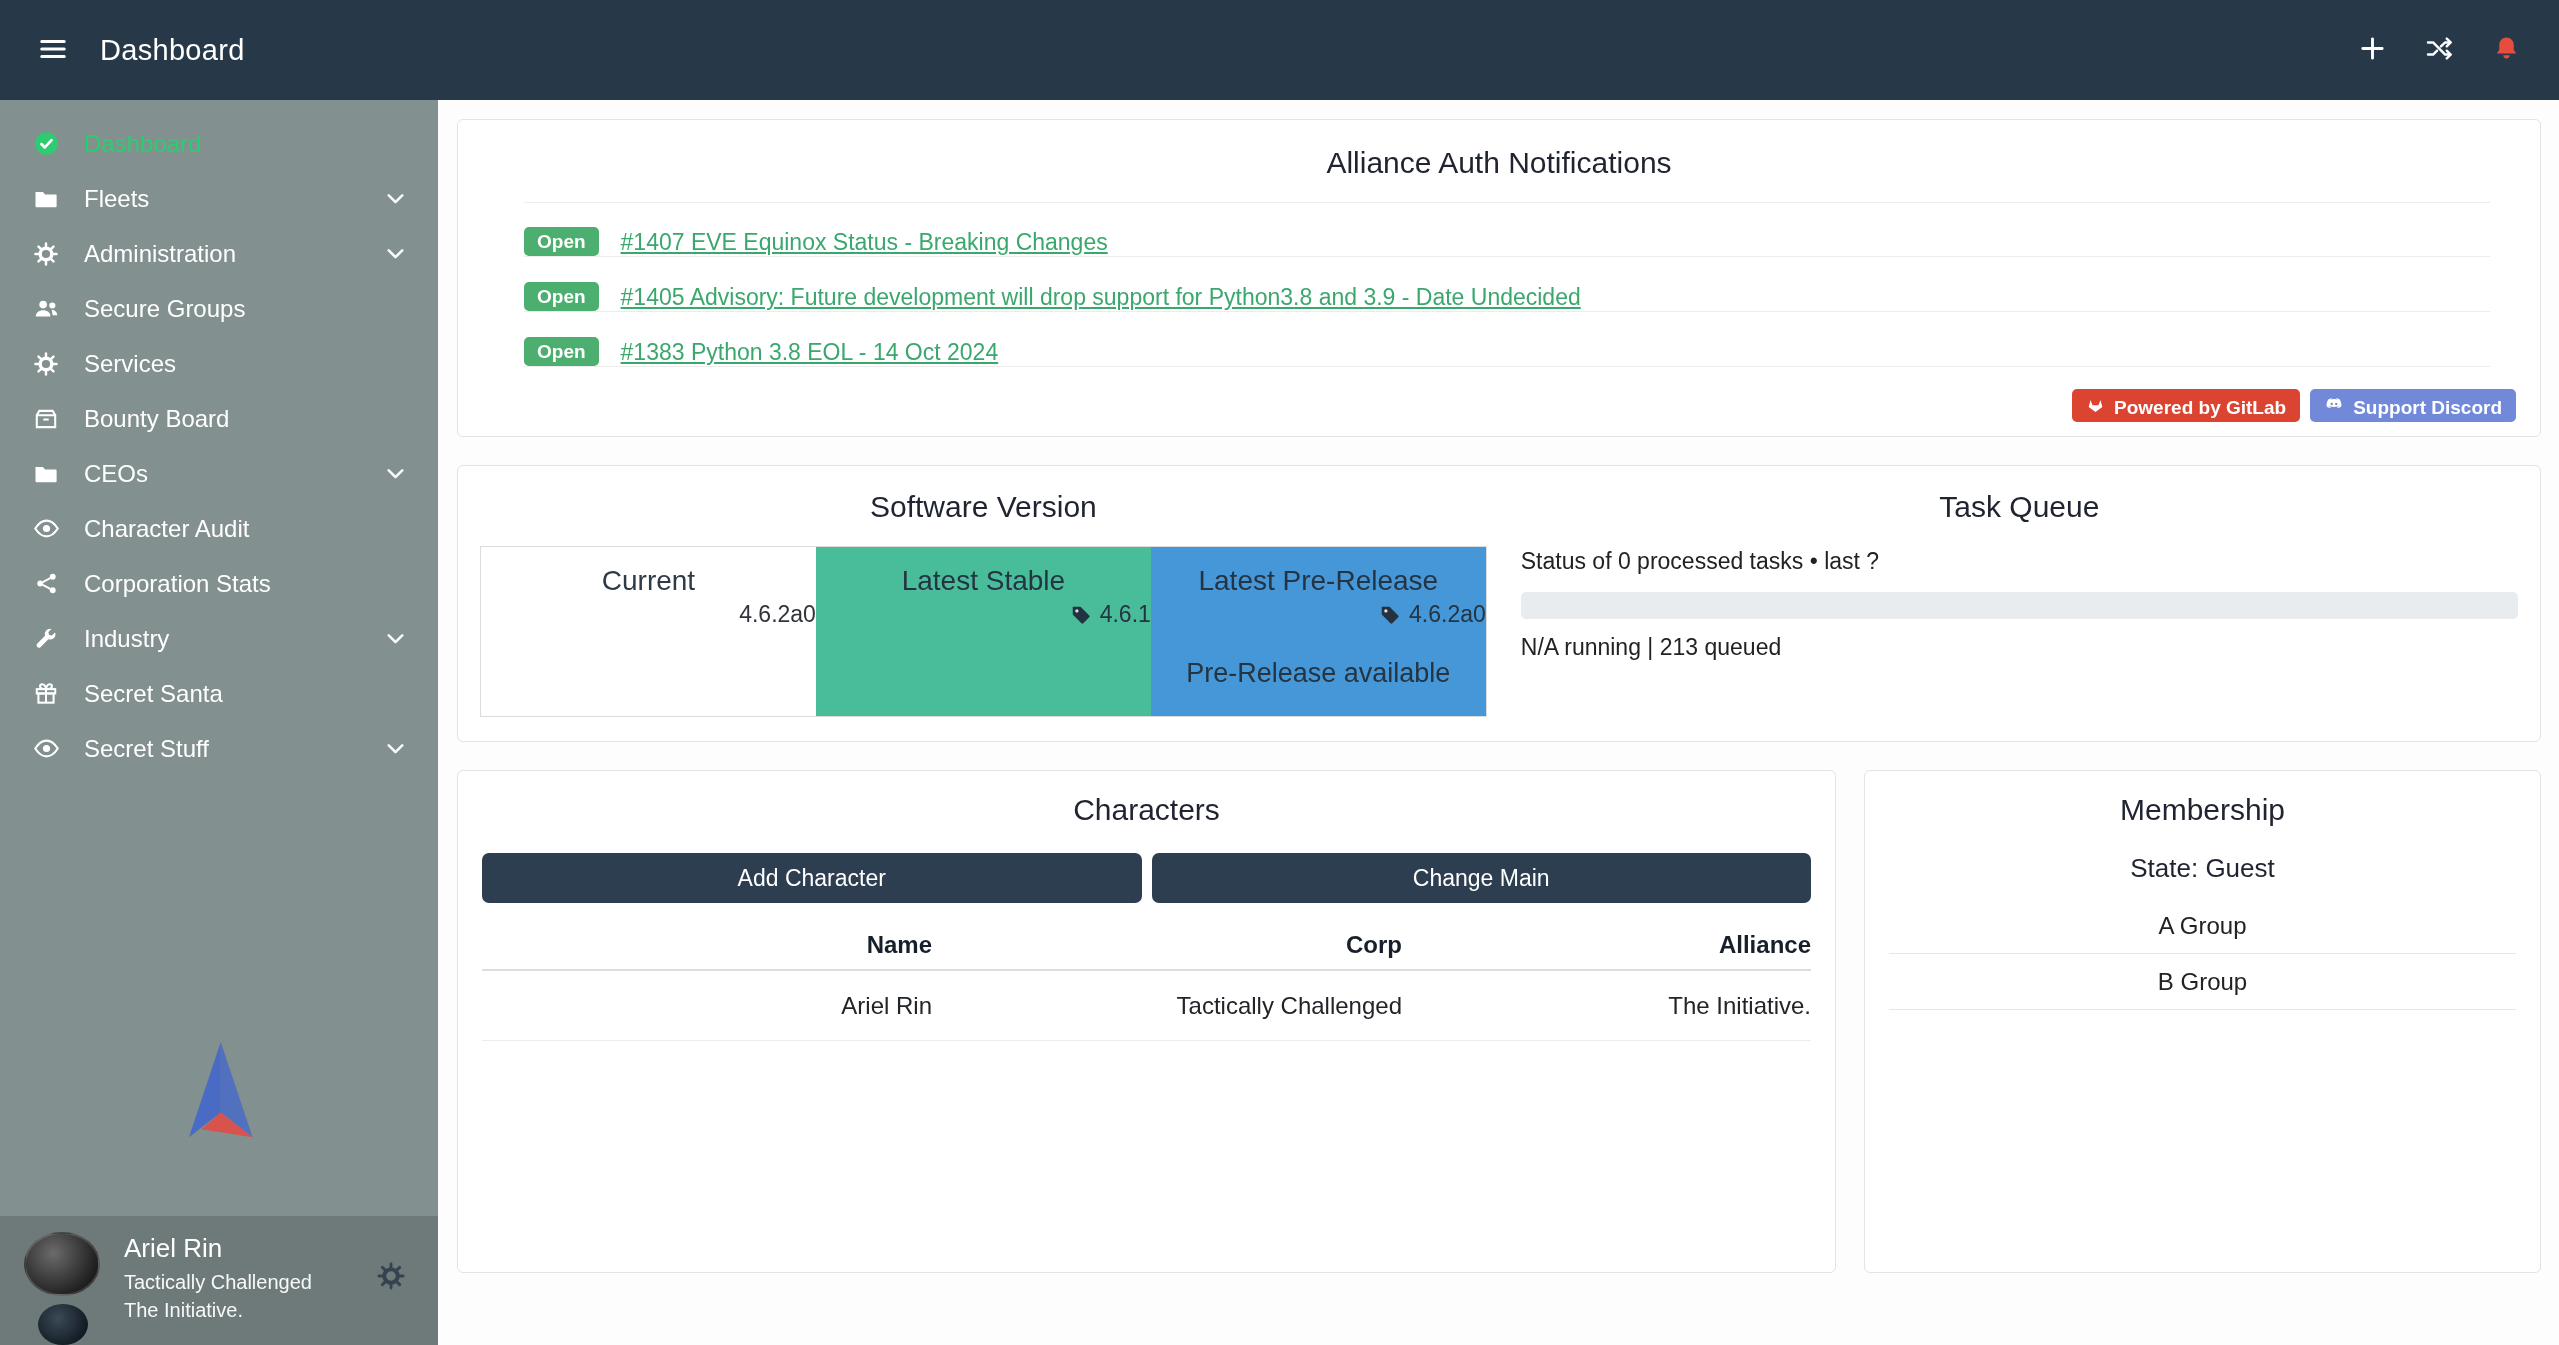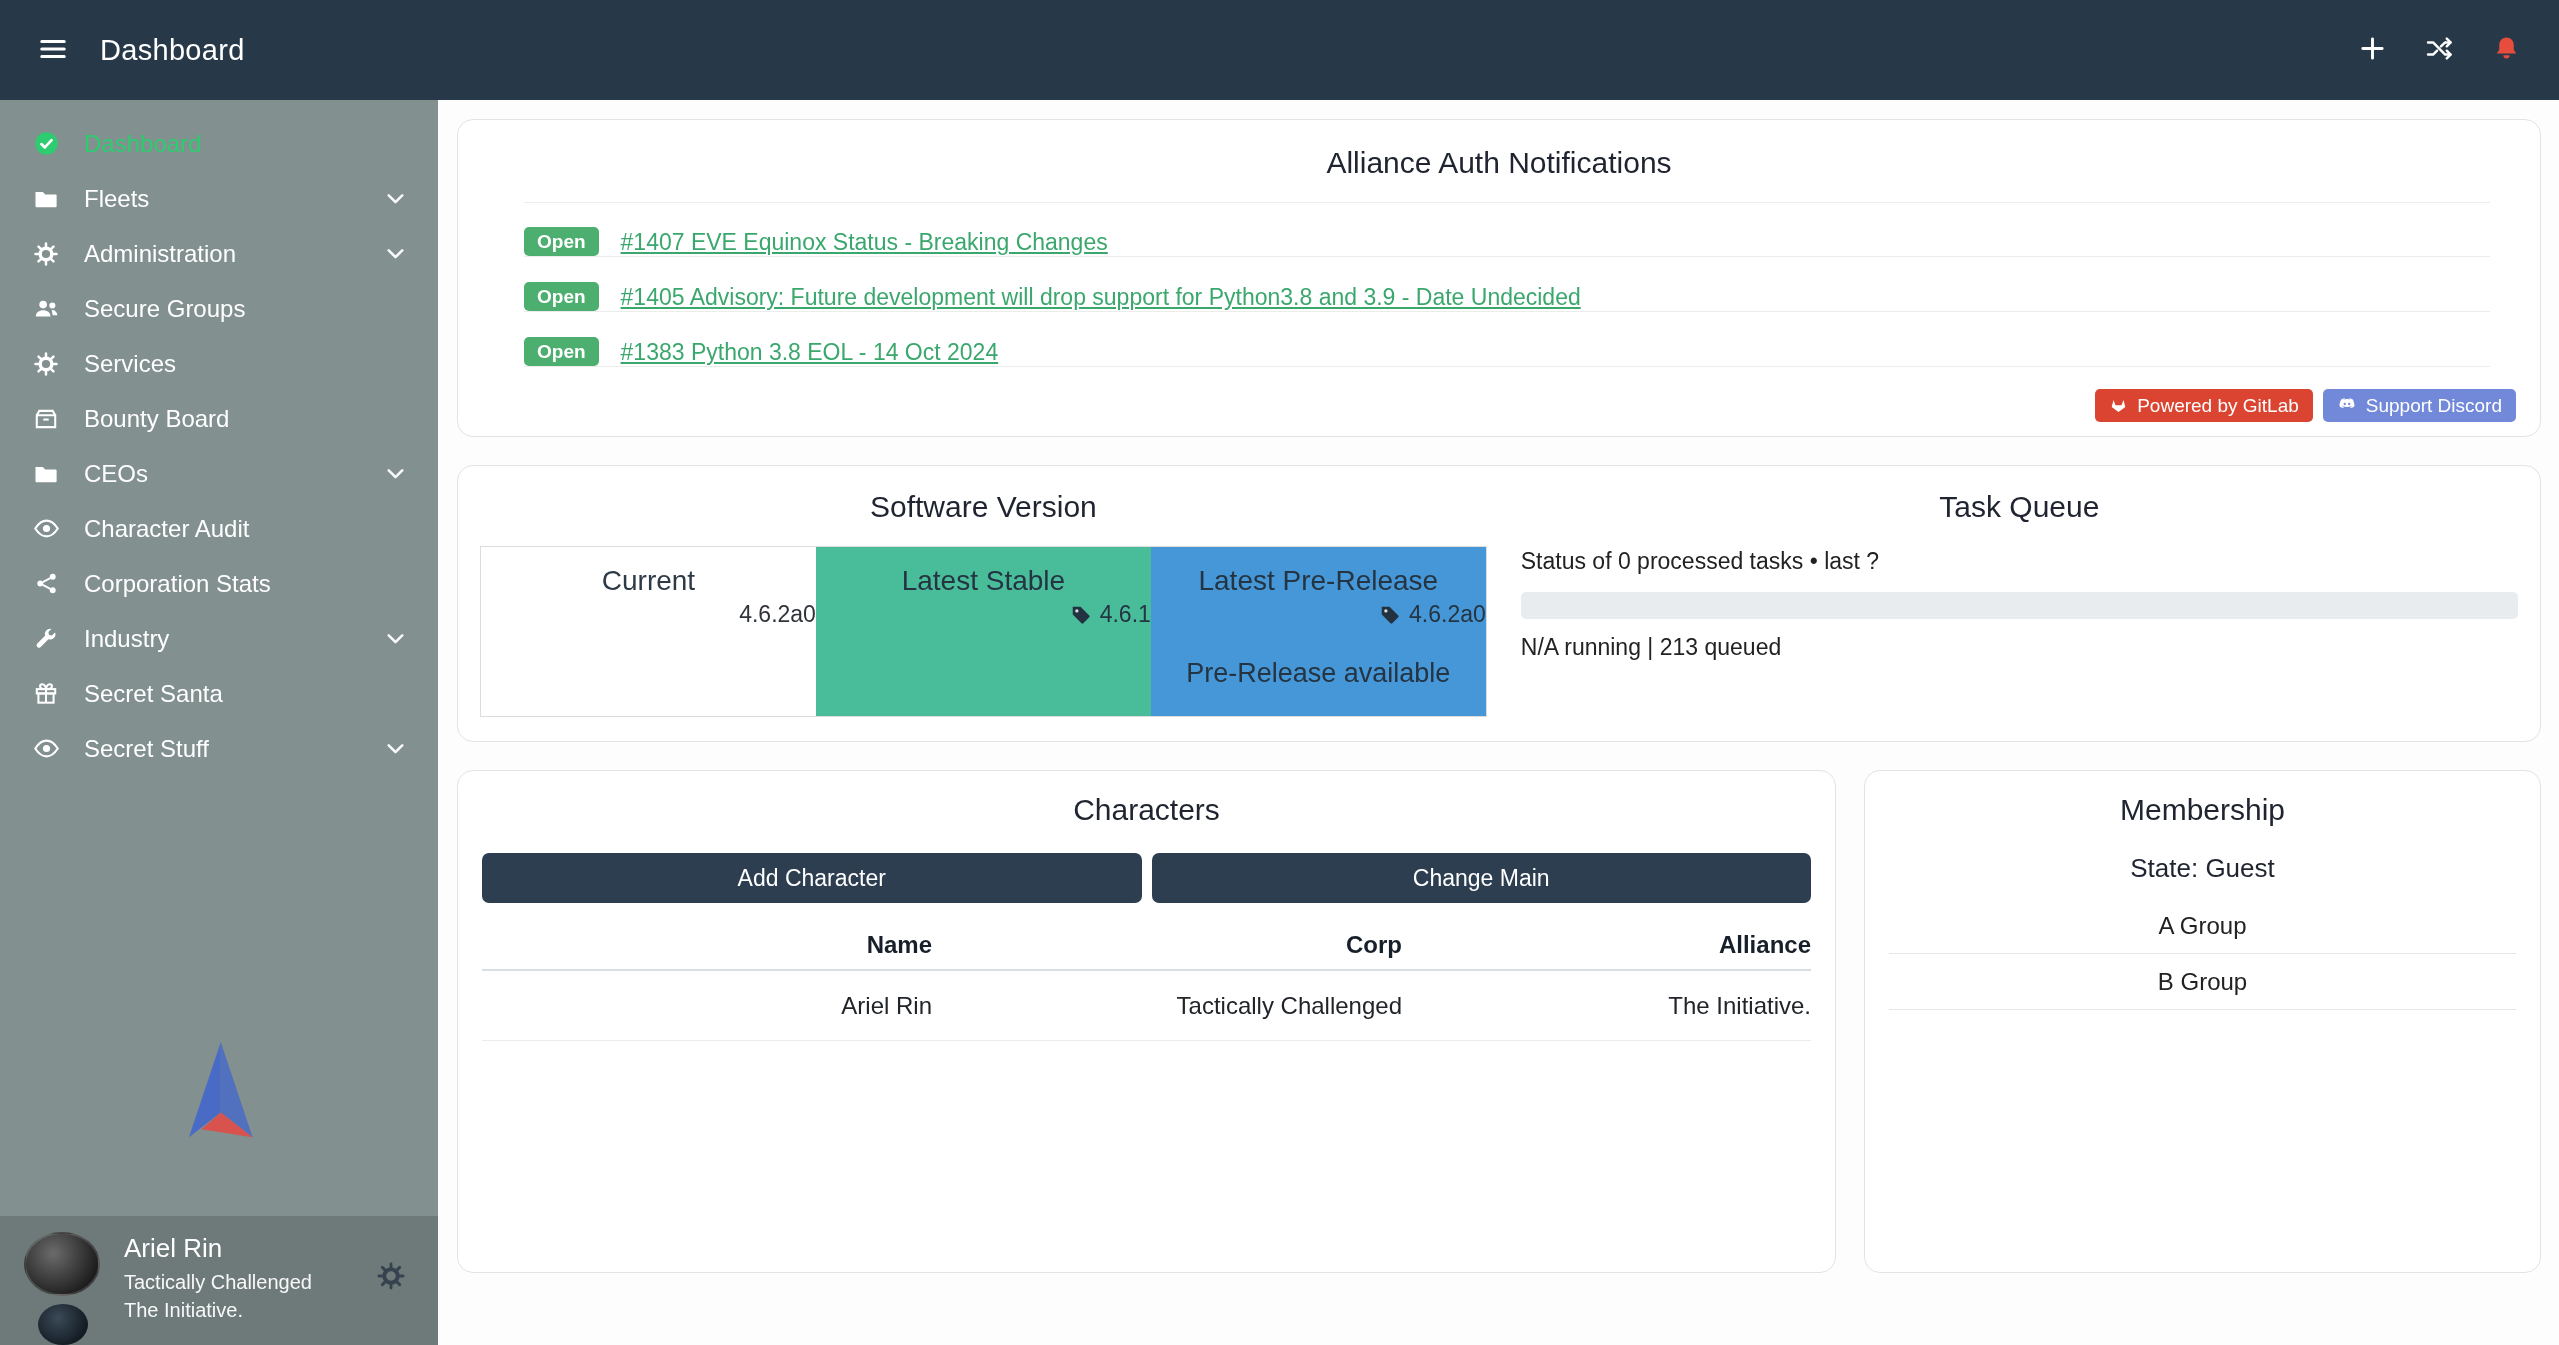--- a/index.html
+++ b/index.html
@@ -45,32 +45,32 @@
   .avatar{width:76px;height:76px;border-radius:50%;background:radial-gradient(circle at 38% 32%,#6b6b6b,#1d1d1d 75%);border:2px solid rgba(255,255,255,.15)}
   .avatar-sub{width:50px;height:50px;border-radius:50%;background:radial-gradient(circle at 40% 35%,#3a4a57,#121a22 75%);margin-left:14px}
   .user-meta{padding-top:2px;line-height:1.15}
   .user-name{font-size:26px}
   .user-corp{font-size:20px;opacity:.95;margin-top:7px}
   .user-alliance{font-size:20px;opacity:.95;margin-top:5px}
   .user-gear{position:absolute;right:26px;top:44px;background:none;border:none;color:#36434f;cursor:pointer}
 
   
   .main{flex:1;min-width:0;background:#fdfdfd;padding:19px 18px 0 19px}
-  .card{background:#fff;border:1px solid #e3e3e3;border-radius:16px}
+  .card{background:#fff;border:1px solid #e3e3e3;border-radius:6px}
   .card h2{margin:0;text-align:center;font-size:30px;font-weight:500;color:#1f2430}
 
   
   .card-notifs{height:318px;display:flex;flex-direction:column;padding:26px 16px 14px;margin-bottom:28px}
   .notif-list{margin:22px 34px 0 50px}
   .notif-row{display:flex;align-items:flex-end;gap:22px;height:55px;border-bottom:1px solid #ececec}
   .notif-row:first-child{border-top:1px solid #ececec}
   .badge-open{background:var(--badge-open);color:#fff;font-size:19px;font-weight:700;padding:5px 13px;border-radius:5px;line-height:1}
   .notif-link{color:#3aa76d;font-size:23px;text-decoration:underline;cursor:pointer}
   .notif-footer{margin-top:auto;display:flex;justify-content:flex-end;gap:10px;padding-right:8px}
-  .pill{display:inline-flex;align-items:center;gap:9px;color:#fff;font-size:19px;font-weight:400;padding:5px 14px;border-radius:5px;cursor:pointer;line-height:1}
+  .pill{display:inline-flex;align-items:flex-end;gap:9px;color:#fff;font-size:19px;font-weight:700;padding:5px 14px;border-radius:5px;cursor:pointer;line-height:1}
   .pill-gitlab{background:var(--gitlab)}
   .pill-discord{background:var(--discord)}
 
   
   .card-sv{height:277px;display:flex;padding:24px 22px;gap:34px;margin-bottom:28px}
   .sv-left{flex:0 0 49.4%;display:flex;flex-direction:column}
   .sv-boxes{display:flex;margin-top:22px;flex:1;border:1px solid #dcdcdc}
   .sv-box{flex:1;text-align:center;padding-top:18px}
   .sv-box .label{font-size:28px;color:#2f3a47}
   .sv-box .ver{margin-top:4px;font-size:23px;color:#30343a;display:flex;justify-content:flex-end;align-items:center;gap:8px}

